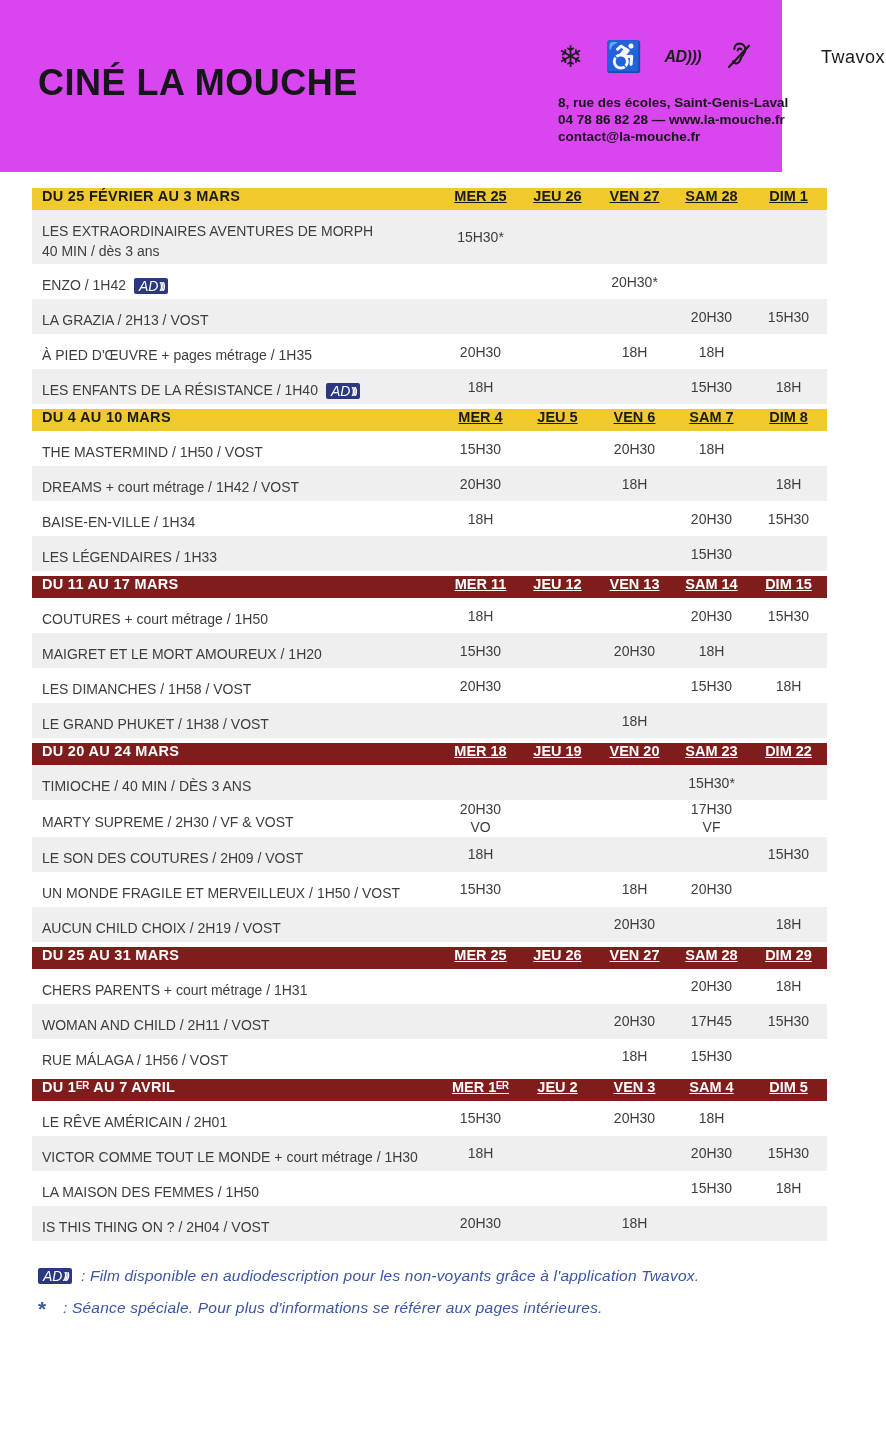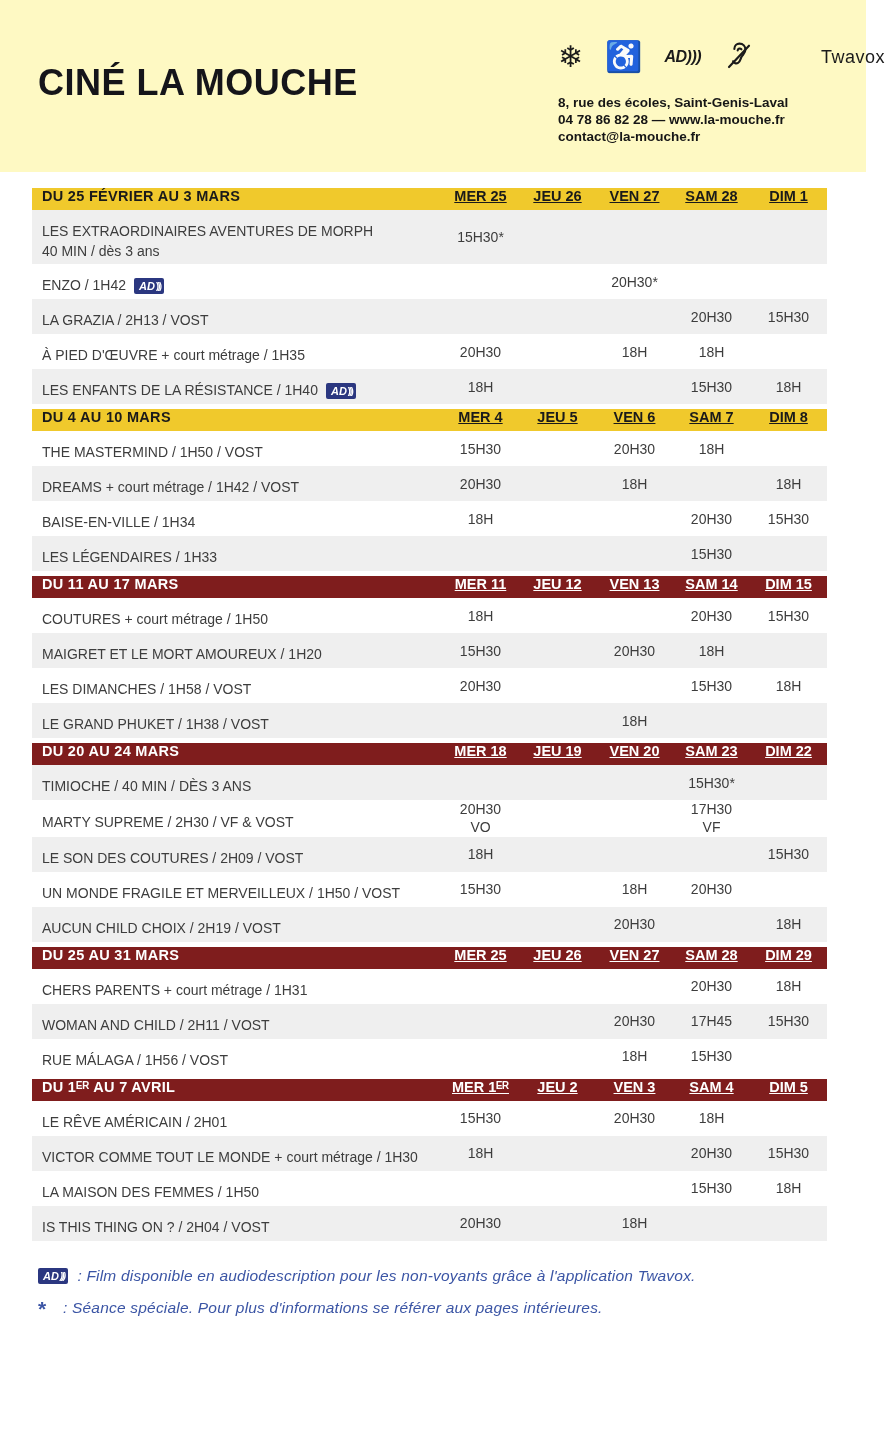--- a/index.html
+++ b/index.html
@@ -1,21 +1,21 @@
 <!DOCTYPE html>
 <html><head>
 <meta charset="utf-8">
 <style>
   * { box-sizing: border-box; }
   html, body { margin: 0; padding: 0; background: #ffffff; }
   body { font-family: "Liberation Sans", sans-serif; }
   .page { position: relative; width: 886px; height: 1447px; background: #ffffff; overflow: hidden; }
 
   
-  .masthead { position: relative; width: 866px; height: 172px; background: #fef9c3; }
+  .masthead { position: relative; width: 782px; height: 172px; background: #d946ef; }
   .page-title { position: absolute; left: 38px; top: 62px; margin: 0; font-size: 36px; font-weight: bold; letter-spacing: 0.5px; color: #15151a; }
   .head-right { position: absolute; left: 558px; top: 34px; width: 306px; }
   .icons-row { display: flex; align-items: center; gap: 11px; height: 46px; color: #1b1b1b; }
   .ic-glyph { font-size: 30px; line-height: 1; }
   .ic-ad { font-weight: bold; font-style: italic; font-size: 16px; letter-spacing: -0.5px; white-space: nowrap; }
   .icon-sep { width: 1px; height: 40px; background: #1b1b1b; opacity: 0.85; }
   .twavox { font-size: 18px; letter-spacing: 0.5px; white-space: nowrap; font-weight: normal; margin-left: 44px; }
   .address { margin-top: 14px; font-size: 13.5px; font-weight: bold; line-height: 17px; color: #161616; }
 
   
@@ -27,21 +27,21 @@
   .sec-title { flex: 1; padding-left: 10px; font-weight: bold; font-size: 14.5px; letter-spacing: 0.3px; }
   .day { width: 77px; text-align: center; font-weight: bold; font-size: 14.5px; text-decoration: underline; }
   .row { display: flex; align-items: center; min-height: 35px; background: #ffffff; }
   .row.shaded { background: #EFEFEF; }
   .film-cell { flex: 1; padding: 12px 0 3px 10px; display: flex; align-items: center; gap: 8px; }
   .film-name { color: #3D3D3D; font-size: 14px; line-height: 1.4; white-space: pre-line; }
   .time { width: 77px; text-align: center; color: #3D3D3D; font-size: 14px; line-height: 1.3; white-space: pre-line; }
 
   
   .ad-badge { display: inline-flex; align-items: center; background: #2B3780; color: #ffffff; border-radius: 2px; padding: 1px 4px 1px 5px; line-height: 14px; flex: none; }
-  .ad-badge i { font-weight: bold; font-style: italic; font-size: 11px; }
+  .ad-badge i { font-weight: normal; font-style: italic; font-size: 14px; }
   .ad-badge .waves { font-size: 9px; margin-left: 1px; letter-spacing: -1.5px; font-weight: bold; }
 
   
   .legend { margin: 26px 0 0 38px; color: #3B55A5; font-size: 15.5px; font-style: italic; }
   .legend-line { display: flex; align-items: center; gap: 9px; margin-bottom: 13px; }
   .legend .star { font-style: normal; font-weight: bold; font-size: 21px; line-height: 1; width: 16px; }
   .legend-text { letter-spacing: 0.2px; }
   .ear-svg { display: block; }
 </style>
 </head>
@@ -118,21 +118,21 @@
             <span class="film-name">LA GRAZIA / 2H13 / VOST</span>
           </div>
           <div class="time"></div>
           <div class="time"></div>
           <div class="time"></div>
           <div class="time">20H30</div>
           <div class="time">15H30</div>
         </div>
         <div class="row">
           <div class="film-cell">
-            <span class="film-name">À PIED D'ŒUVRE + court métrage / 1H35</span>
+            <span class="film-name">À PIED D'ŒUVRE + pages métrage / 1H35</span>
           </div>
           <div class="time">20H30</div>
           <div class="time"></div>
           <div class="time">18H</div>
           <div class="time">18H</div>
           <div class="time"></div>
         </div>
         <div class="row shaded">
           <div class="film-cell">
             <span class="film-name">LES ENFANTS DE LA RÉSISTANCE / 1H40</span>

